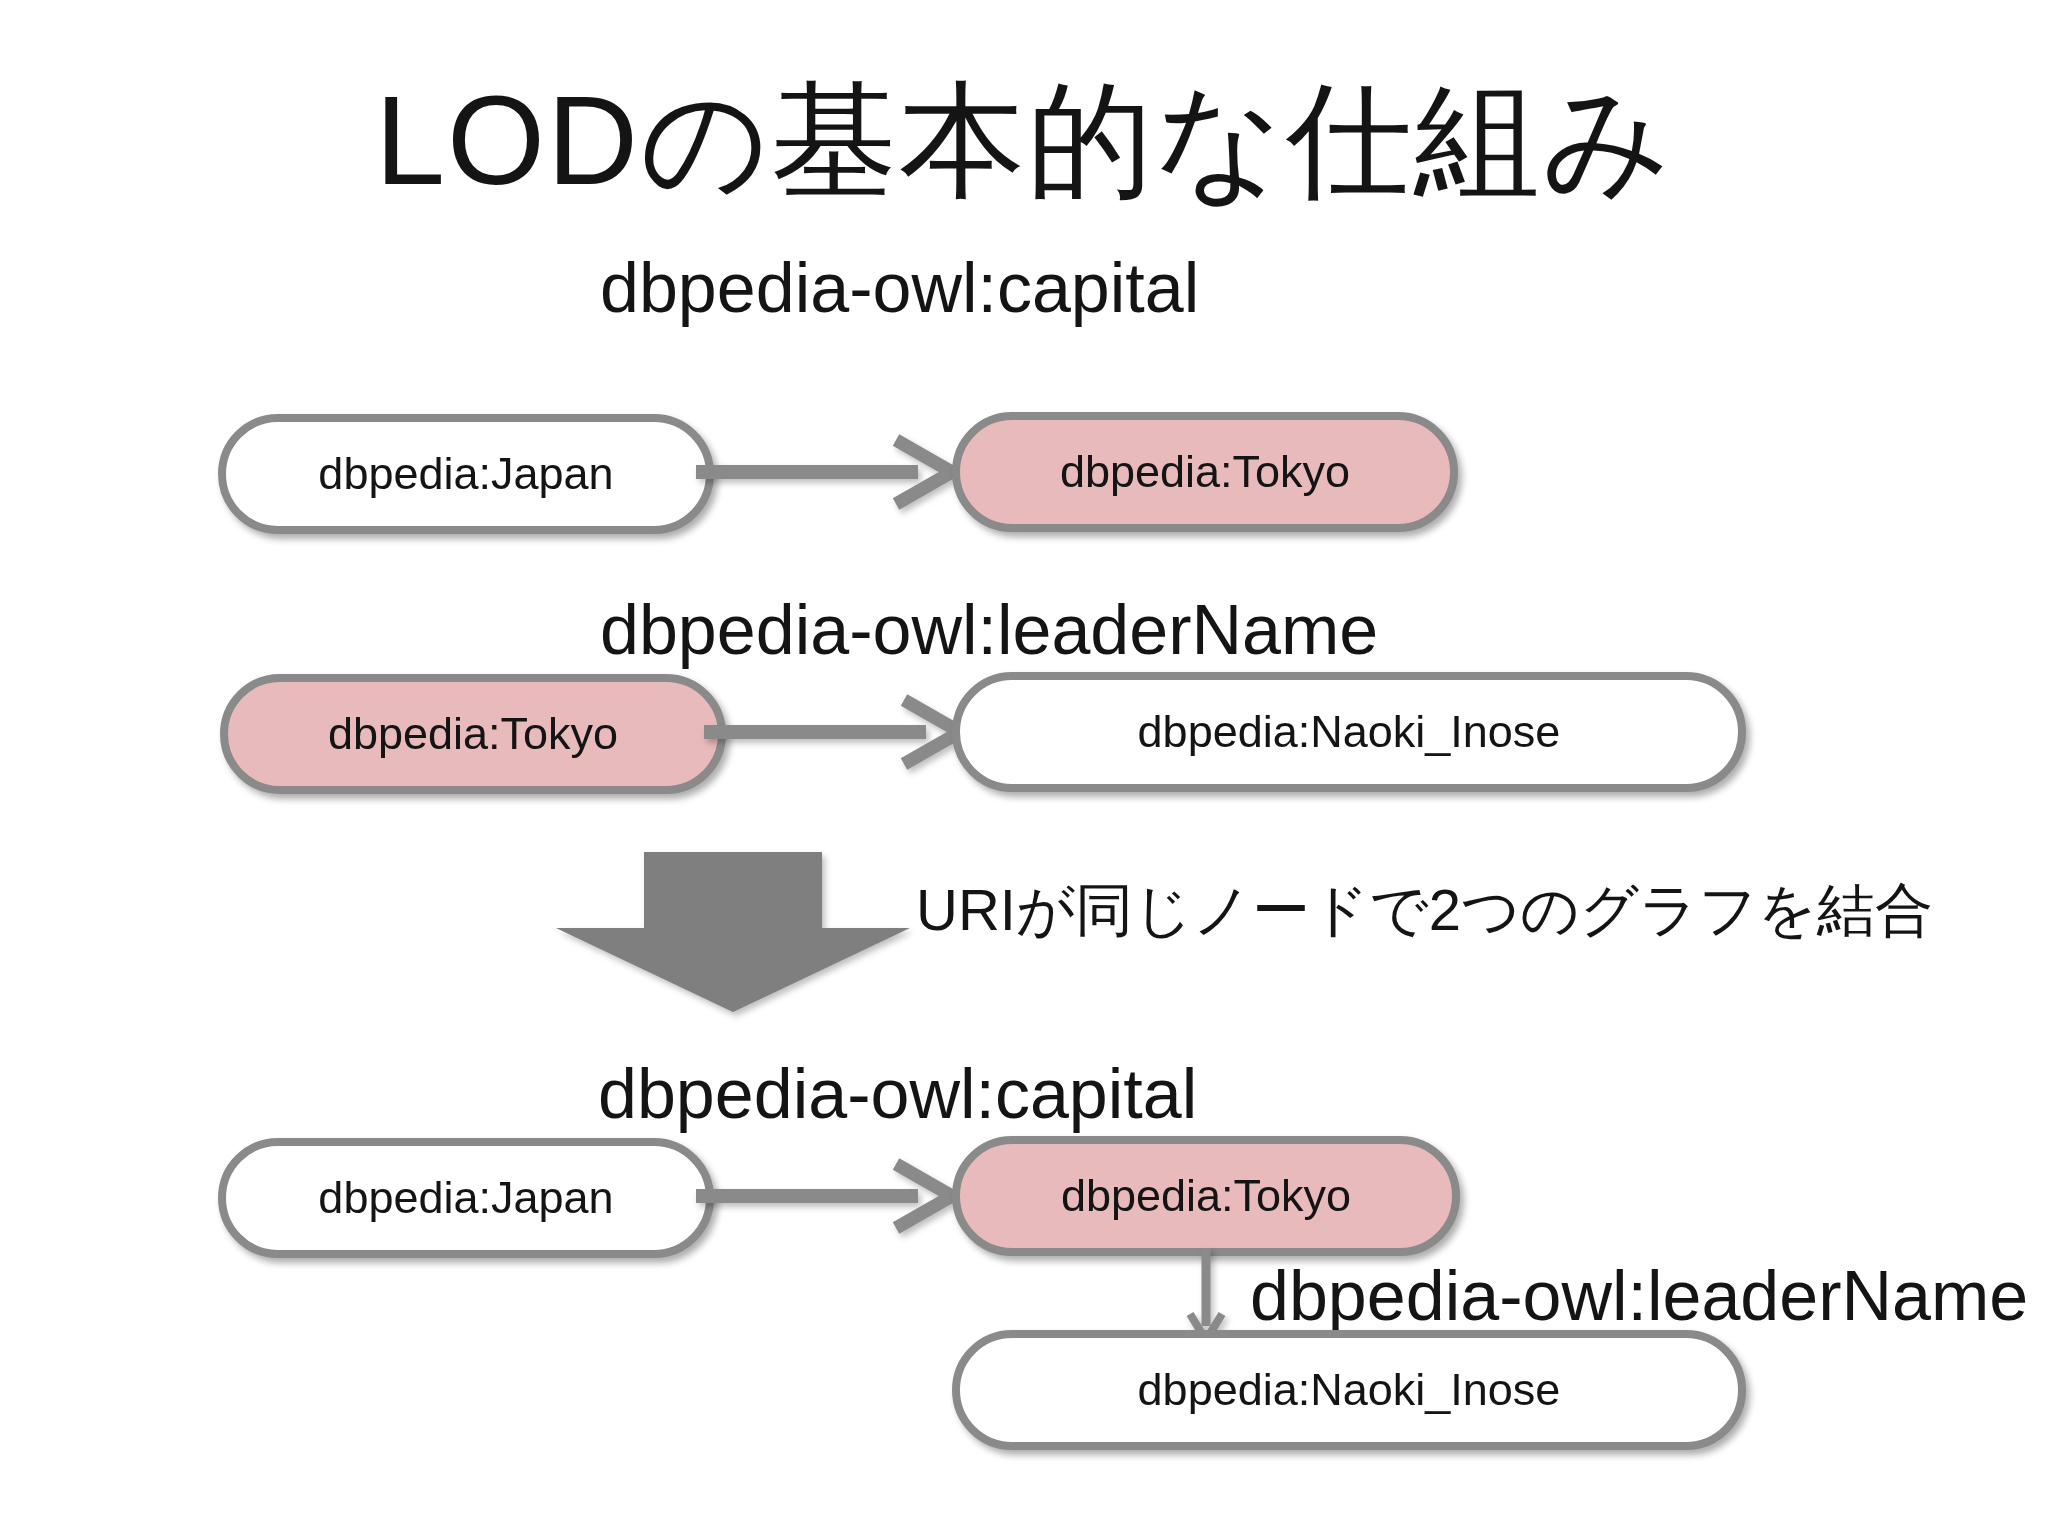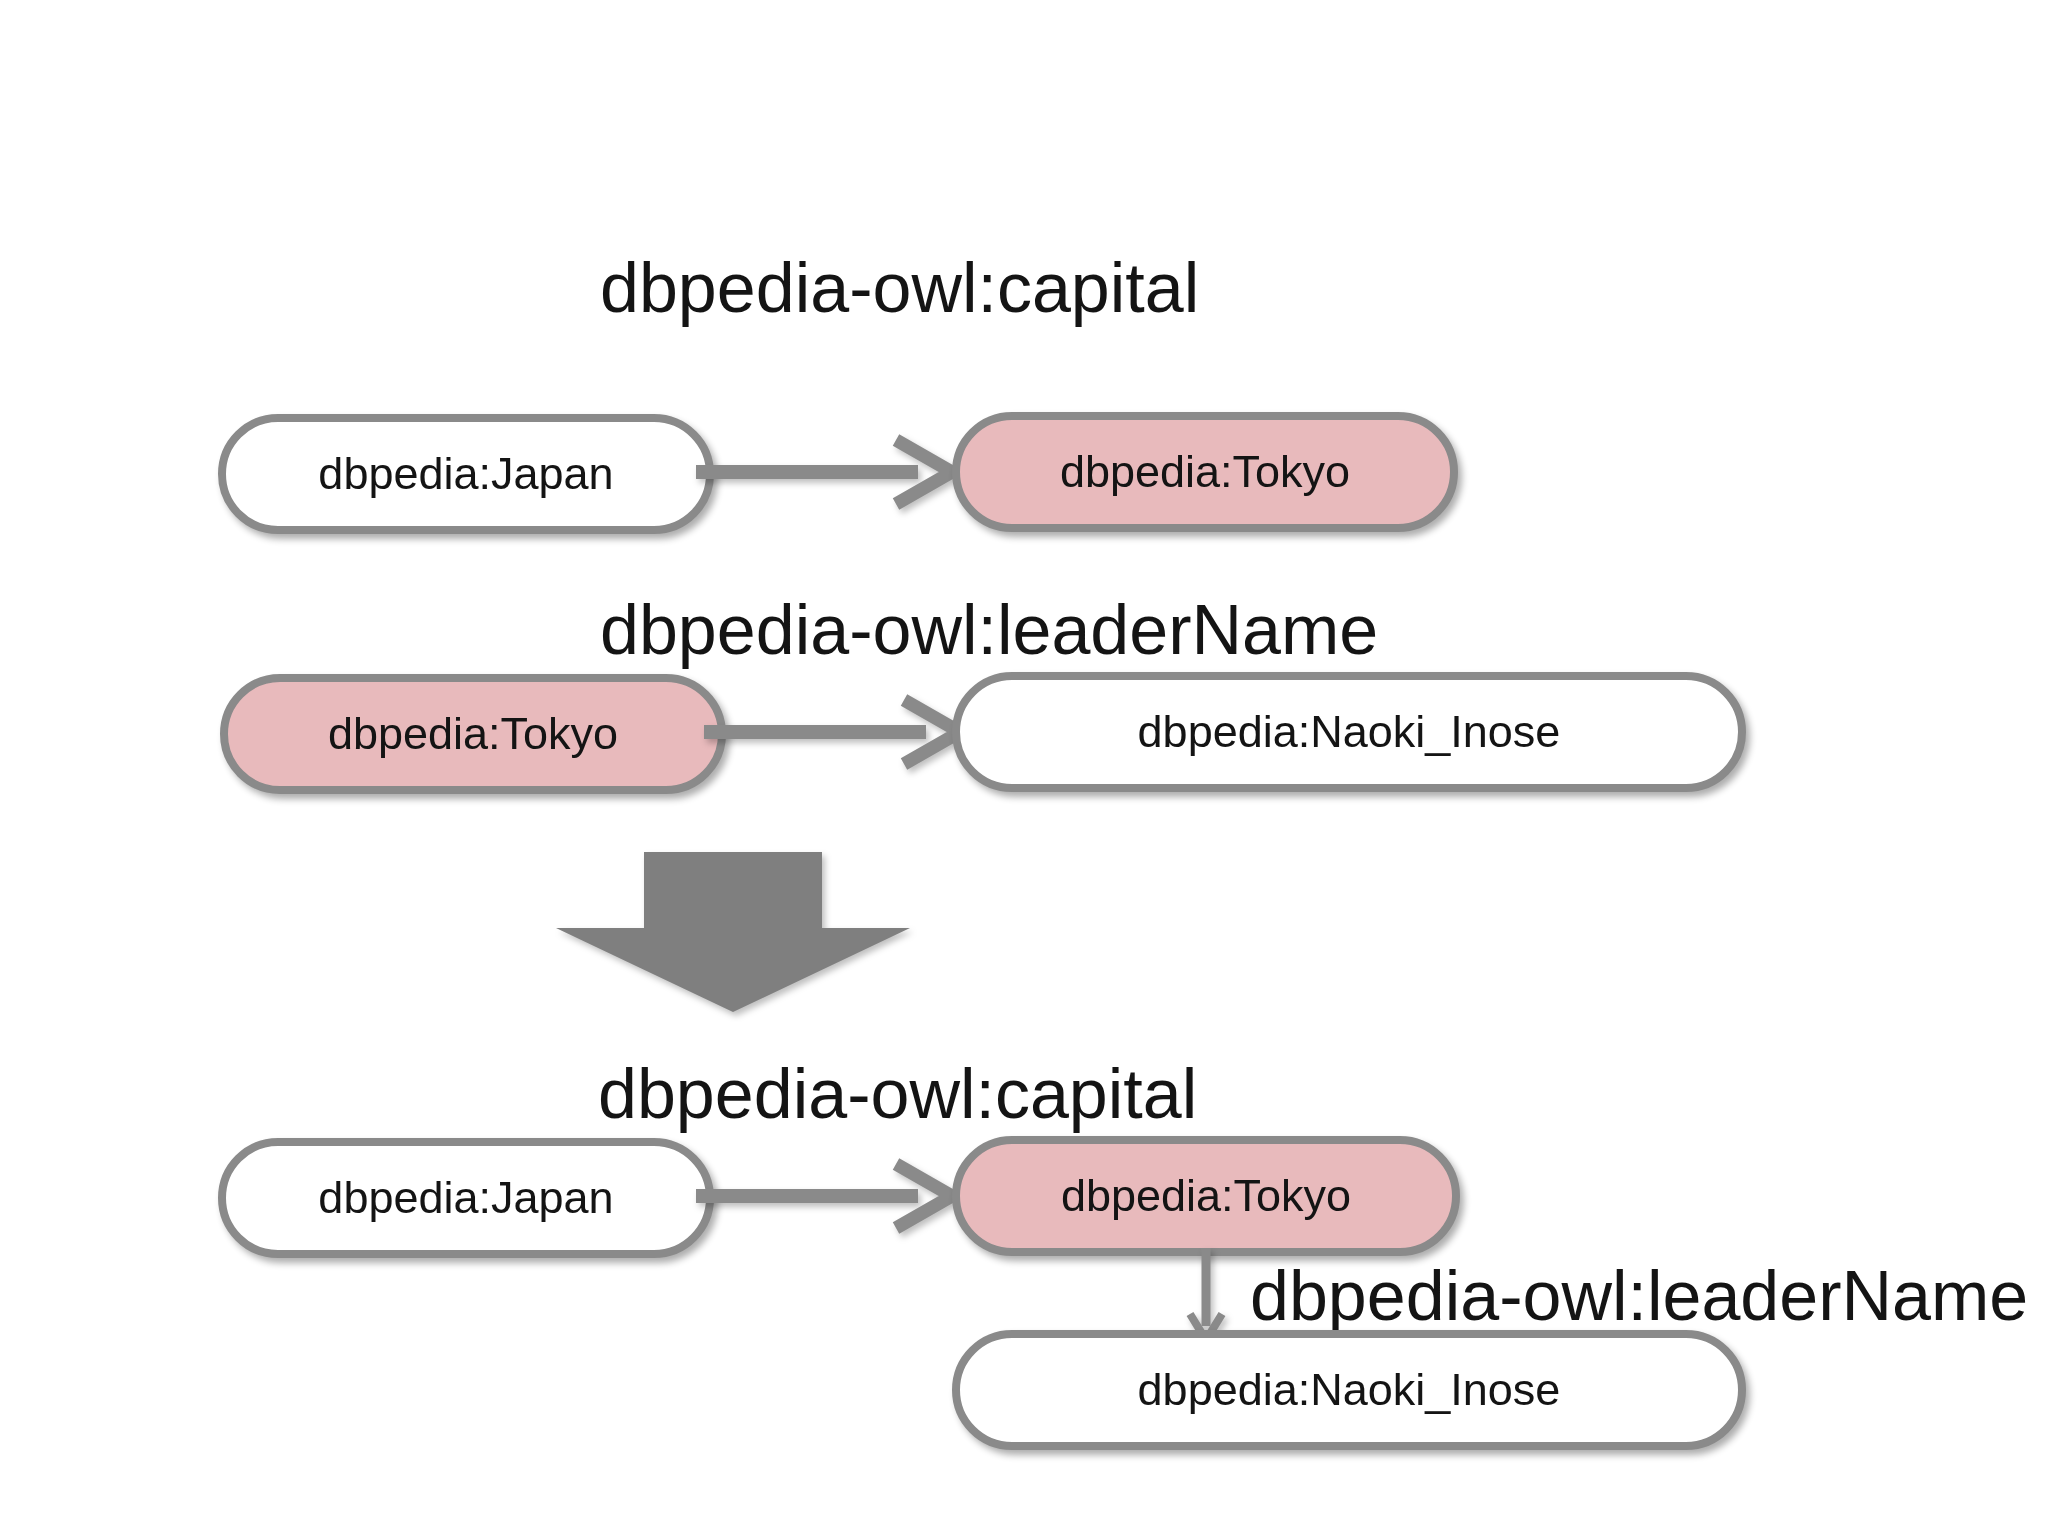--- a/index.html
+++ b/index.html
@@ -42,20 +42,21 @@
     color:var(--text,#141414);
   }
   .stroke{stroke:var(--arrow,#8a8a8a);fill:none;}
   .blockfill{fill:var(--block-arrow,#7f7f7f);}
 </style>
 </head>
 <body>
 
 <div class="slide">
 
+  <h1 class="title">LODの基本的な仕組み</h1>
 
   <div class="predicate-label" style="left:600px;top:248px;">dbpedia-owl:capital</div>
 
   <div class="pill" style="left:218px;top:414px;width:480px;">dbpedia:Japan</div>
 
   <svg class="arrow" style="left:692px;top:427px;" width="270" height="90">
     <line class="stroke" x1="4" y1="45" x2="226" y2="45" stroke-width="14"></line>
     <path class="stroke" d="M204 13 L260 45 L204 77" stroke-width="13"></path>
   </svg>
 
@@ -69,20 +70,21 @@
     <line class="stroke" x1="4" y1="45" x2="226" y2="45" stroke-width="14"></line>
     <path class="stroke" d="M204 13 L260 45 L204 77" stroke-width="13"></path>
   </svg>
 
   <div class="pill" style="left:952px;top:672px;width:778px;">dbpedia:Naoki_Inose</div>
 
   <svg class="arrow" style="left:556px;top:852px;" width="354" height="160">
     <polygon class="blockfill" points="88,0 266,0 266,76 354,76 177,160 0,76 88,76"></polygon>
   </svg>
 
+  <div class="join-note" style="left:916px;top:872px;">URIが同じノードで2つのグラフを結合</div>
 
   <div class="predicate-label" style="left:598px;top:1054px;">dbpedia-owl:capital</div>
 
   <div class="pill" style="left:218px;top:1138px;width:480px;">dbpedia:Japan</div>
 
   <svg class="arrow" style="left:692px;top:1151px;" width="270" height="90">
     <line class="stroke" x1="4" y1="45" x2="226" y2="45" stroke-width="14"></line>
     <path class="stroke" d="M204 13 L260 45 L204 77" stroke-width="13"></path>
   </svg>
 

